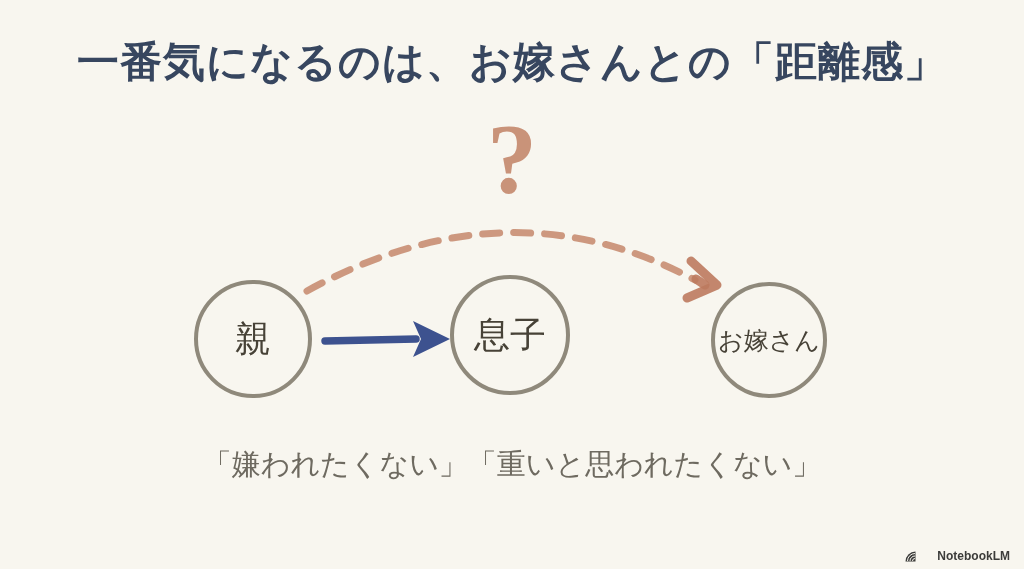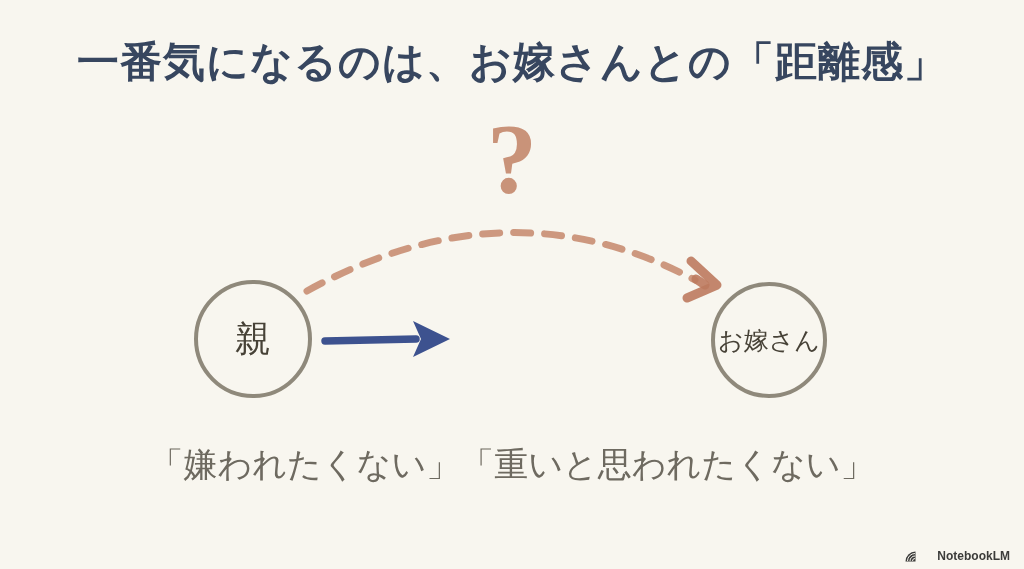--- a/index.html
+++ b/index.html
@@ -82,21 +82,21 @@
   .node-parent  { left: 194px; top: 280px; width: 118px; height: 118px; font-size: 36px; }
   .node-son     { left: 450px; top: 275px; width: 120px; height: 120px; font-size: 36px; }
   .node-wife    { left: 711px; top: 282px; width: 116px; height: 116px; font-size: 25px; }
   .footer {
     position: absolute;
     top: 446px;
     left: 0;
     width: 100%;
     text-align: center;
     color: var(--footer-text, #6e6a60);
-    font-size: 34px;
+    font-size: 29px;
     line-height: 37px;
   }
   .watermark {
     position: absolute;
     right: 14px;
     bottom: 6px;
     display: flex;
     align-items: center;
     gap: 20px;
     color: var(--watermark, #3c3c3a);
@@ -119,20 +119,23 @@
     <path class="dashed-arc" d="M 307 291 Q 508 180 695 280"></path>
     <path class="dashed-head" d="M 691 261 L 717 285 L 687 298"></path>
     <path class="dashed-head" d="M 696 279 L 705 285" stroke-width="7"></path>
     <line class="solid-shaft" x1="325" y1="341" x2="416" y2="339"></line>
     <path class="solid-head" d="M 413 321 L 450 339 L 413 357 L 421 339 Z"></path>
   </svg>
 
   <div class="node node-parent">
     <span>親</span>
   </div>
+  <div class="node node-son">
+    <span>息子</span>
+  </div>
   <div class="node node-wife">
     <span>お嫁さん</span>
   </div>
 
   <div class="footer">
     <div>「嫌われたくない」「重いと思われたくない」</div>
   </div>
 
   <div class="watermark">
     <svg width="13" height="13" viewBox="0 0 13 13" aria-hidden="true">

